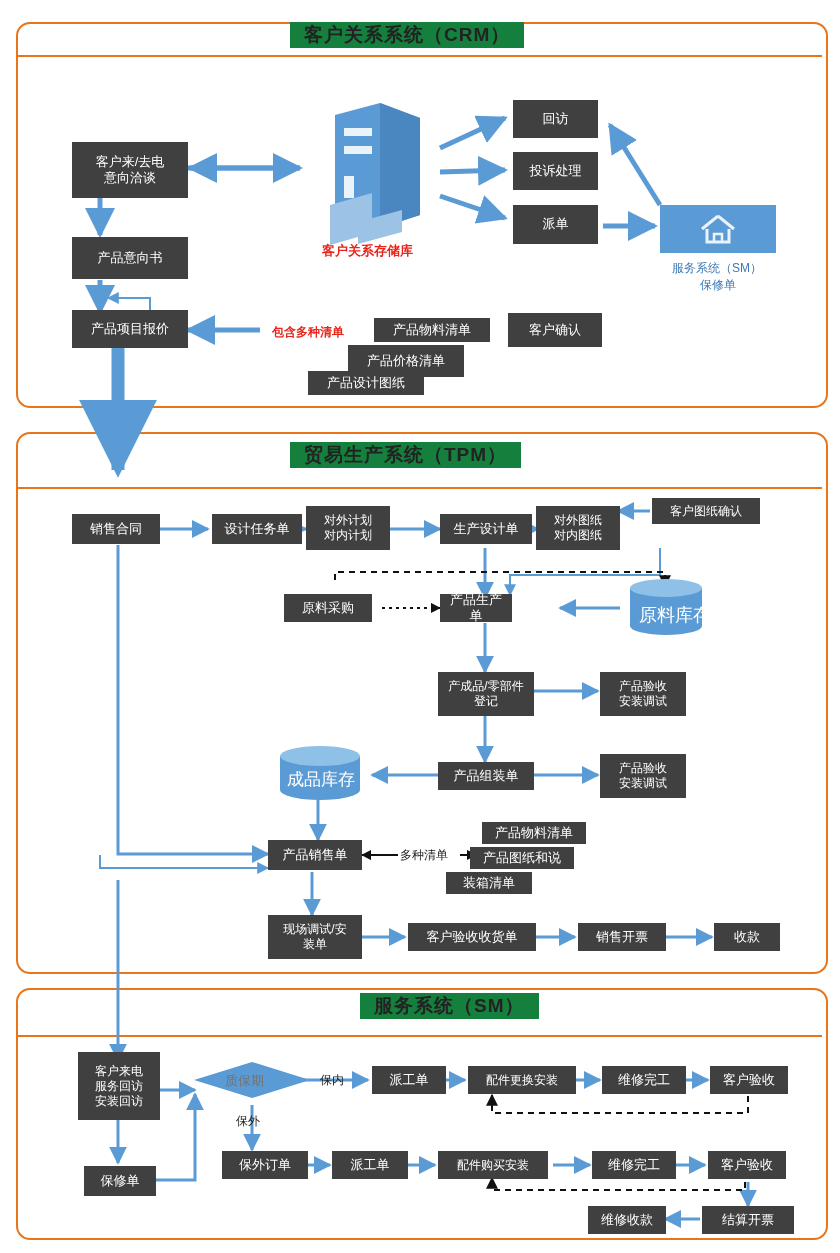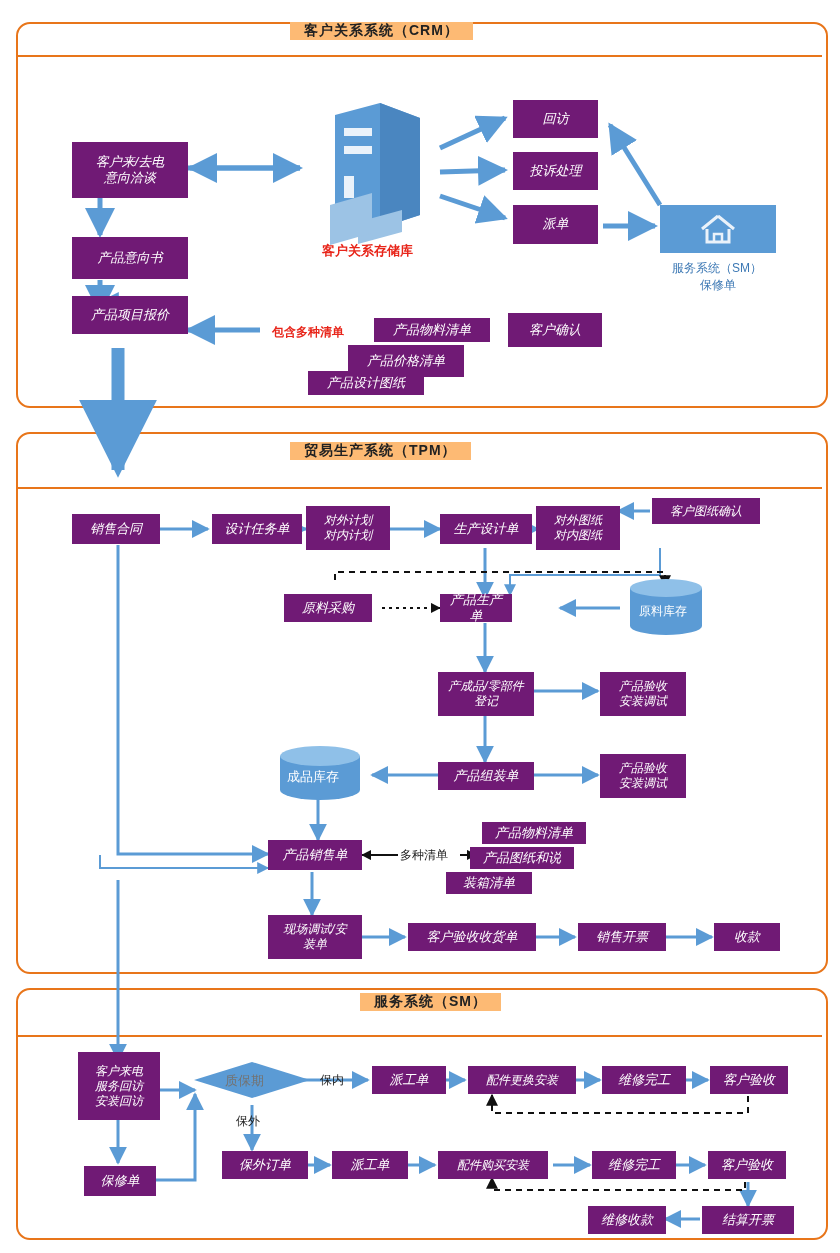--- a/index.html
+++ b/index.html
@@ -5,31 +5,31 @@
   html,body{margin:0;padding:0;}
   body{
     width:840px;height:1253px;background:#ffffff;
     font-family:"Liberation Sans","DejaVu Sans",sans-serif;
     position:relative;overflow:hidden;
   }
   .panel{
     position:absolute;border:2px solid #e8751a;border-radius:14px;background:#fff;
   }
   .panel-title{
-    position:absolute;background:#fdba74;padding:0 14px;
-    font-size:14px;color:#222;font-weight:600;letter-spacing:1px;
+    position:absolute;background:#15803d;padding:0 14px;
+    font-size:19px;color:#222;font-weight:600;letter-spacing:1px;
     white-space:nowrap;
   }
   .panel-rule{
     position:absolute;height:2px;background:#e8751a;left:0;right:0;
   }
   .node{
-    position:absolute;background:#701a75;color:#fff;
+    position:absolute;background:#404040;color:#fff;
     display:flex;align-items:center;justify-content:center;text-align:center;
-    font-size:13px;line-height:1.25;box-sizing:border-box;padding:6px 4px;font-style:italic;
+    font-size:13px;line-height:1.25;box-sizing:border-box;padding:6px 4px;
   }
   .node.small{font-size:12px;}
   .node.tiny{font-size:13px;}
   .lbl{
     position:absolute;font-size:12px;color:#222;white-space:nowrap;
   }
   .lbl.red{color:#e8251a;font-weight:700;}
   .lbl.blue{color:#3c78b4;}
   svg.layer{position:absolute;left:0;top:0;width:840px;height:1253px;pointer-events:none;}
   .srv-node{
@@ -160,21 +160,21 @@
   </g>
 </svg>
 
 <div class="node" style="left:72px;top:142px;width:116px;height:56px;">
   <span style="white-space:pre-line;">客户来/去电
 意向洽谈</span>
 </div>
 <div class="node" style="left:72px;top:237px;width:116px;height:42px;">
   <span>产品意向书</span>
 </div>
-<div class="node" style="left:72px;top:296px;width:116px;height:38px;">
+<div class="node" style="left:72px;top:310px;width:116px;height:38px;">
   <span>产品项目报价</span>
 </div>
 
 <svg class="layer" style="width:840px;height:1253px;">
   <g>
     <path d="M335,115 L380,103 L420,118 L420,215 L380,228 L335,215 Z" fill="#5b9bd5"></path>
     <path d="M380,103 L420,118 L420,215 L380,228 Z" fill="#4a86c0"></path>
     <rect x="344" y="128" width="28" height="8" fill="#eaf2fa"></rect>
     <rect x="344" y="146" width="28" height="8" fill="#eaf2fa"></rect>
     <rect x="344" y="176" width="10" height="22" fill="#eaf2fa"></rect>
@@ -249,22 +249,22 @@
 <svg class="layer">
   <g>
     <path d="M630,588 L630,626 a36,9 0 0 0 72,0 L702,588 Z" fill="#5b9bd5"></path>
     <ellipse cx="666" cy="588" rx="36" ry="9" fill="#8fc0e8"></ellipse>
   </g>
   <g>
     <path d="M280,756 L280,790 a40,10 0 0 0 80,0 L360,756 Z" fill="#5b9bd5"></path>
     <ellipse cx="320" cy="756" rx="40" ry="10" fill="#8fc0e8"></ellipse>
   </g>
 </svg>
-<div class="lbl" style="left:639px;top:603px;color:#fff;font-size:12px;text-align:right;">原料库存</div>
-<div class="lbl" style="left:287px;top:768px;color:#fff;font-size:13px;">成品库存</div>
+<div class="lbl" style="left:639px;top:603px;color:#fff;font-size:18px;text-align:right;">原料库存</div>
+<div class="lbl" style="left:287px;top:768px;color:#fff;font-size:17px;">成品库存</div>
 
 <div class="node small" style="left:438px;top:672px;width:96px;height:44px;">
   <span style="white-space:pre-line;">产成品/零部件
 登记</span>
 </div>
 <div class="node small" style="left:600px;top:672px;width:86px;height:44px;">
   <span style="white-space:pre-line;">产品验收
 安装调试</span>
 </div>
 <div class="node" style="left:438px;top:762px;width:96px;height:28px;">

